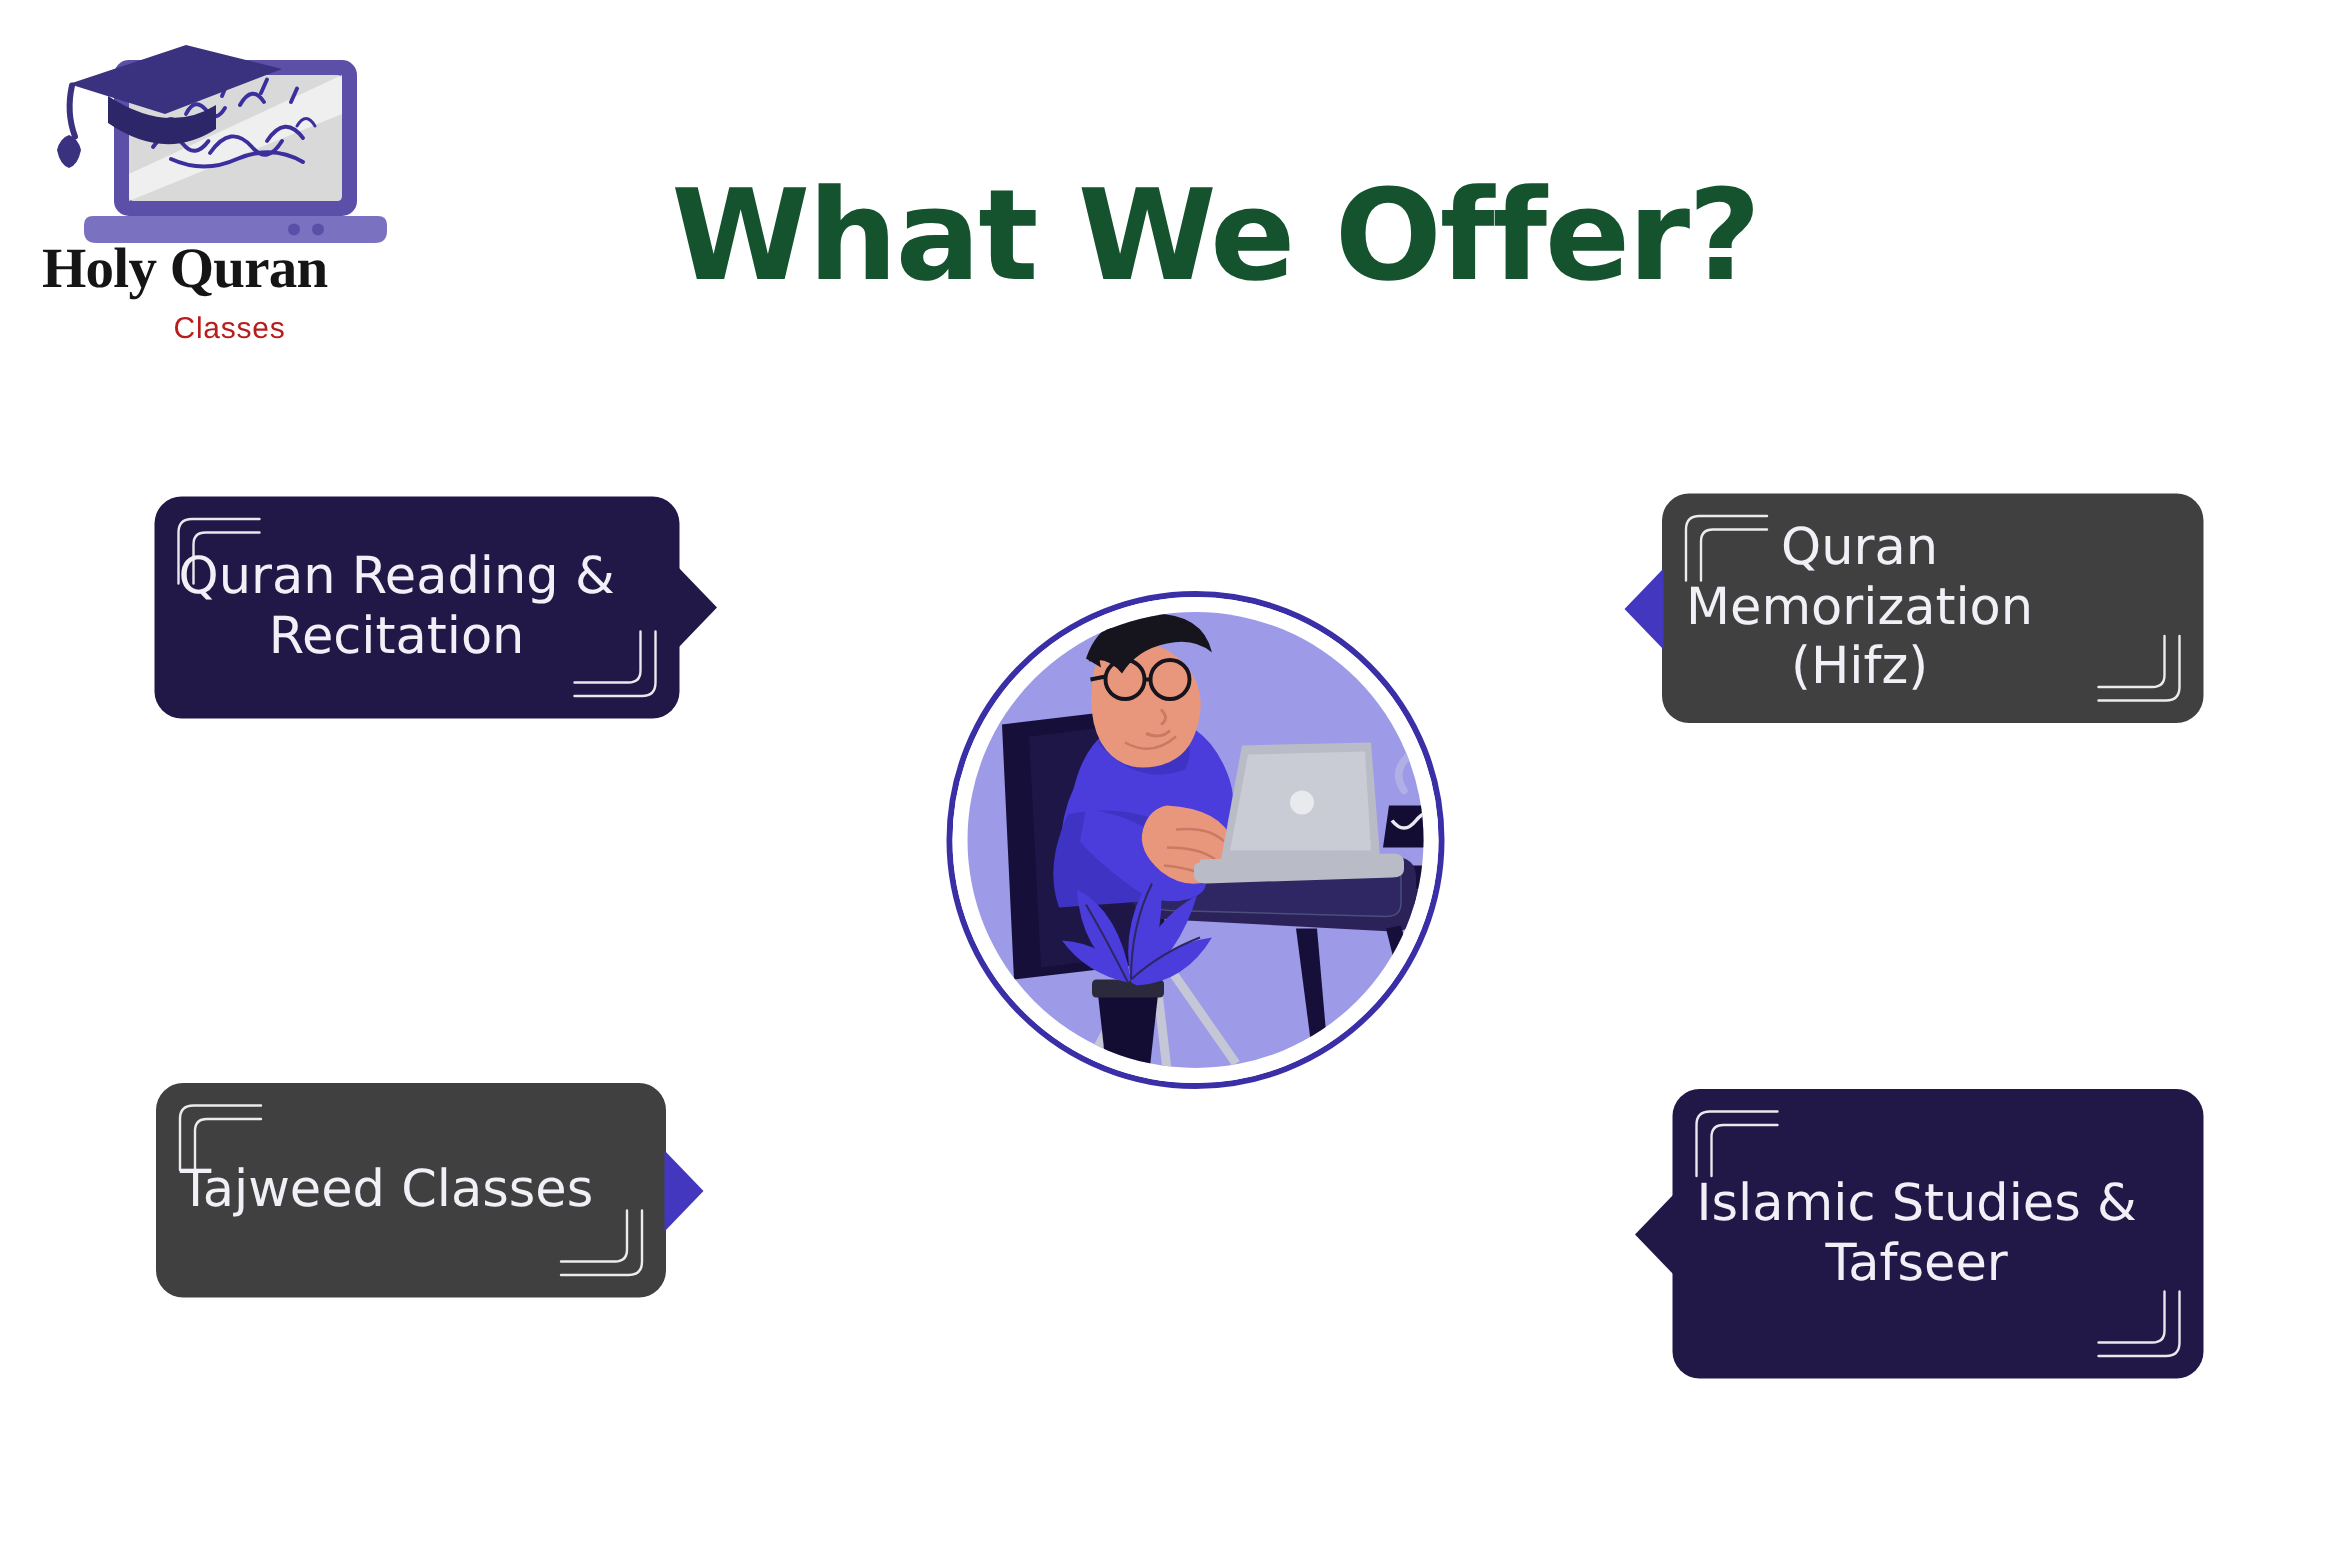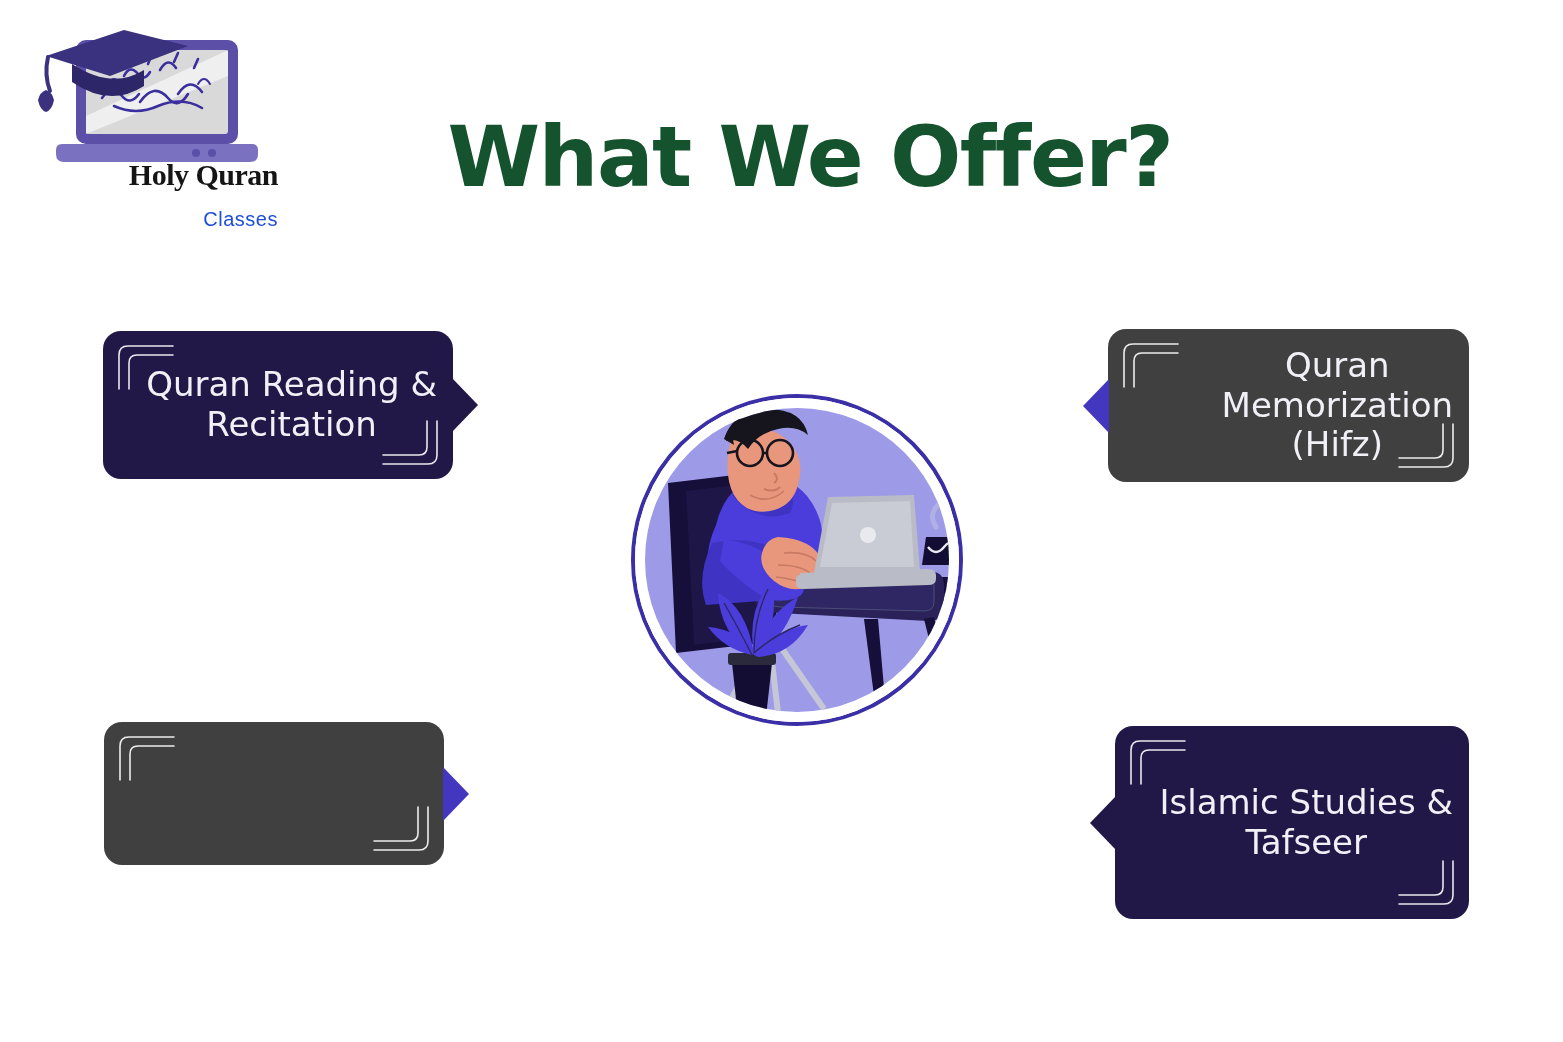--- a/index.html
+++ b/index.html
@@ -31,37 +31,37 @@
     position: absolute;
     left: 0; top: 0;
     width: 250px;
     height: 140px;
   }
   .logo-title {
     position: absolute;
     left: 0;
     top: 136px;
     width: 250px;
-    text-align: right;
+    text-align: left;
     font-family: "Liberation Serif", serif;
     font-weight: bold;
-    font-size: 30px;
+    font-size: 38px;
     color: #151515;
     letter-spacing: -0.5px;
     line-height: 1;
   }
   .logo-sub {
     position: absolute;
     left: 0;
     top: 185px;
     width: 250px;
-    text-align: right;
+    text-align: center;
     font-family: "Liberation Sans", sans-serif;
     font-size: 20px;
-    color: #1d4ed8;
+    color: #b91c1c;
     letter-spacing: 0.5px;
     line-height: 1;
   }
 
   
   .page-title {
     position: absolute;
     left: 400px;
     top: 113px;
     width: 820px;
@@ -82,21 +82,21 @@
     width: 338px;
     height: 338px;
   }
 
   
   .card {
     position: absolute;
     border-radius: 18px;
     display: flex;
     align-items: center;
-    justify-content: flex-end;
+    justify-content: flex-start;
   }
   .card-label {
     position: relative;
     z-index: 3;
     font-family: "DejaVu Sans", sans-serif;
     font-size: 34px;
     line-height: 1.17;
     font-weight: 400;
     color: #f1f0f6;
     text-align: center;
@@ -320,20 +320,21 @@
   </div>
 
   <div class="card theme-purple" id="card-tajweed">
     <span class="card-arrow right" style="border-left-color:#4337bf;"></span>
     <span class="corner tl">
       <svg viewBox="0 0 58 48" width="58" height="48" fill="none" stroke="#ffffff" stroke-width="1.6" stroke-linecap="round">
         <path d="M2 46 L2 12 Q2 3 11 3 L56 3" opacity="0.9"></path>
         <path d="M12 46 L12 20 Q12 12 20 12 L56 12" opacity="0.9"></path>
       </svg>
     </span>
+    <span class="card-label">Tajweed Classes</span>
     <span class="corner br">
       <svg viewBox="0 0 58 48" width="58" height="48" fill="none" stroke="#ffffff" stroke-width="1.6" stroke-linecap="round">
         <path d="M56 2 L56 36 Q56 45 47 45 L2 45" opacity="0.9"></path>
         <path d="M46 2 L46 28 Q46 36 38 36 L2 36" opacity="0.9"></path>
       </svg>
     </span>
   </div>
 
   <div class="card theme-navy" id="card-islamic-studies">
     <span class="card-arrow left" style="border-right-color:#211847;"></span>

